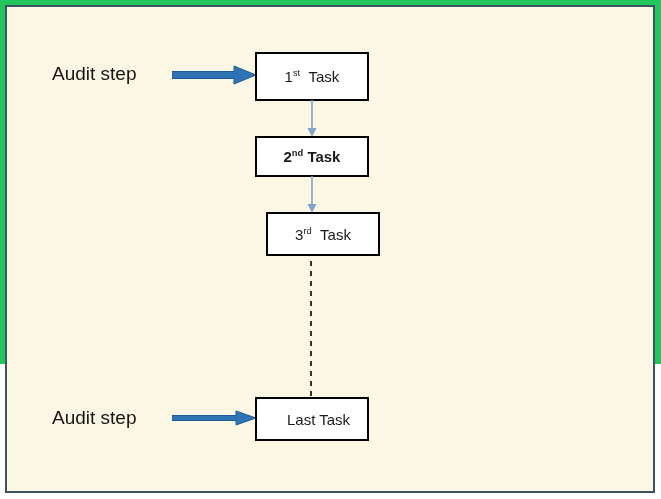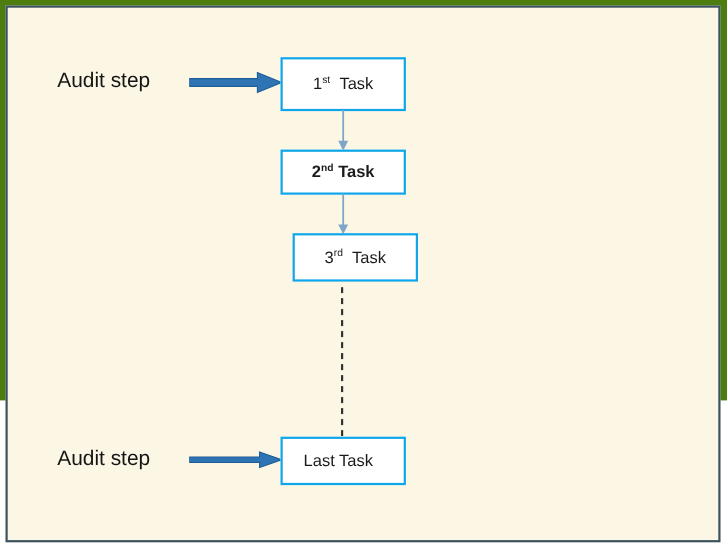--- a/index.html
+++ b/index.html
@@ -11,54 +11,54 @@
     height: 499px;
     background: #ffffff;
     font-family: "Liberation Sans", sans-serif;
     overflow: hidden;
   }
 
   #canvas {
     position: relative;
     width: 661px;
     height: 364px;
-    background: #4d7c0f;
+    background: #22c55e;
     box-sizing: border-box;
   }
 
   
   #frame {
     position: absolute;
     left: 5px;
     top: 5px;
     width: 650px;
     height: 488px;
     border: 2px solid #3C5360;
     box-sizing: border-box;
     background: #FBF7E4;
   }
 
   
   .task-box {
     position: absolute;
     background: #FFFFFF;
-    border: 2px solid #0ea5e9;
+    border: 2px solid #000000;
     box-sizing: border-box;
     display: flex;
     align-items: center;
     color: #1A1A1A;
     font-size: 15px;
     white-space: nowrap;
   }
   .task-box.centered {
     justify-content: center;
   }
   .task-box.lefted {
     justify-content: flex-start;
-    padding-left: 19px;
+    padding-left: 30px;
   }
   .task-label sup {
     font-size: 0.62em;
     vertical-align: super;
     line-height: 0;
   }
 
   #box-task-1 { left: 255px; top: 52px;  width: 114px; height: 49px; }
   #box-task-2 { left: 255px; top: 136px; width: 114px; height: 41px; font-weight: bold; }
   #box-task-3 { left: 266px; top: 212px; width: 114px; height: 44px; align-items: center; }

